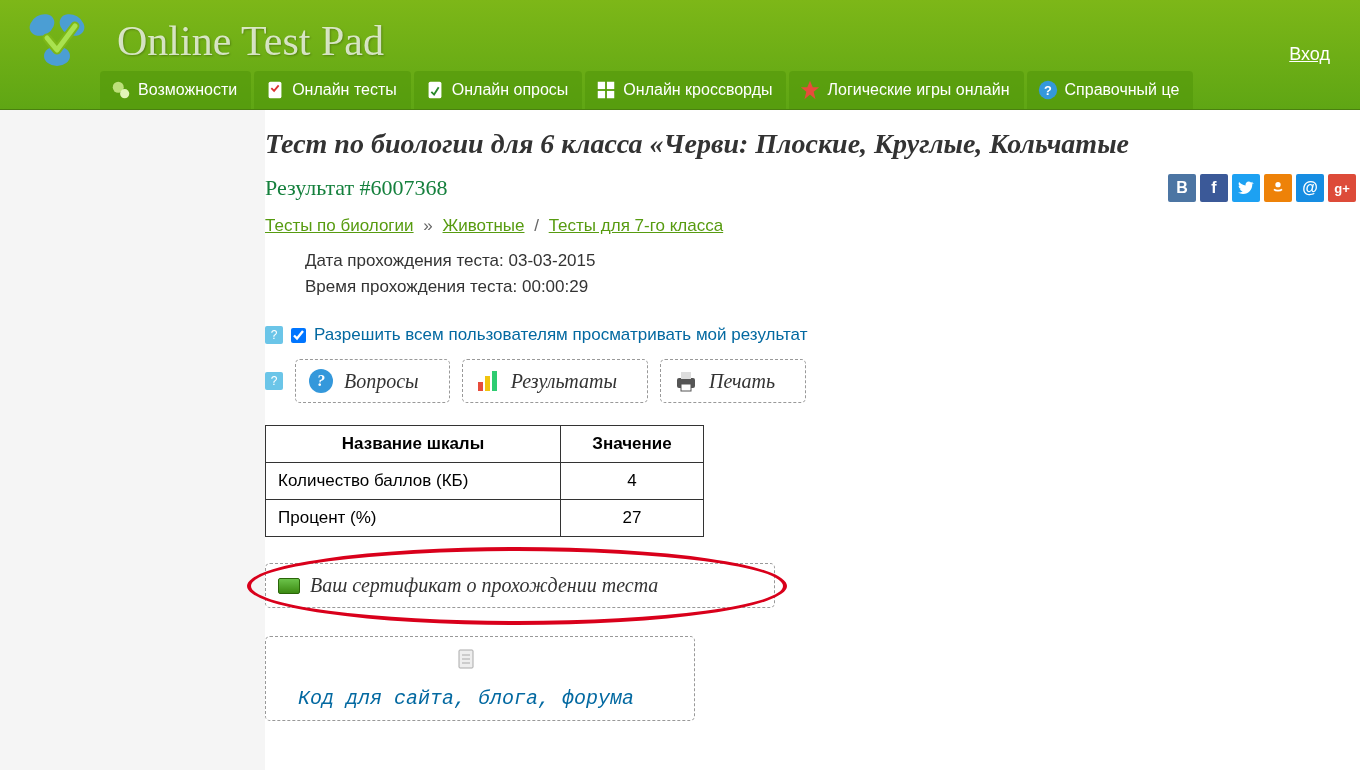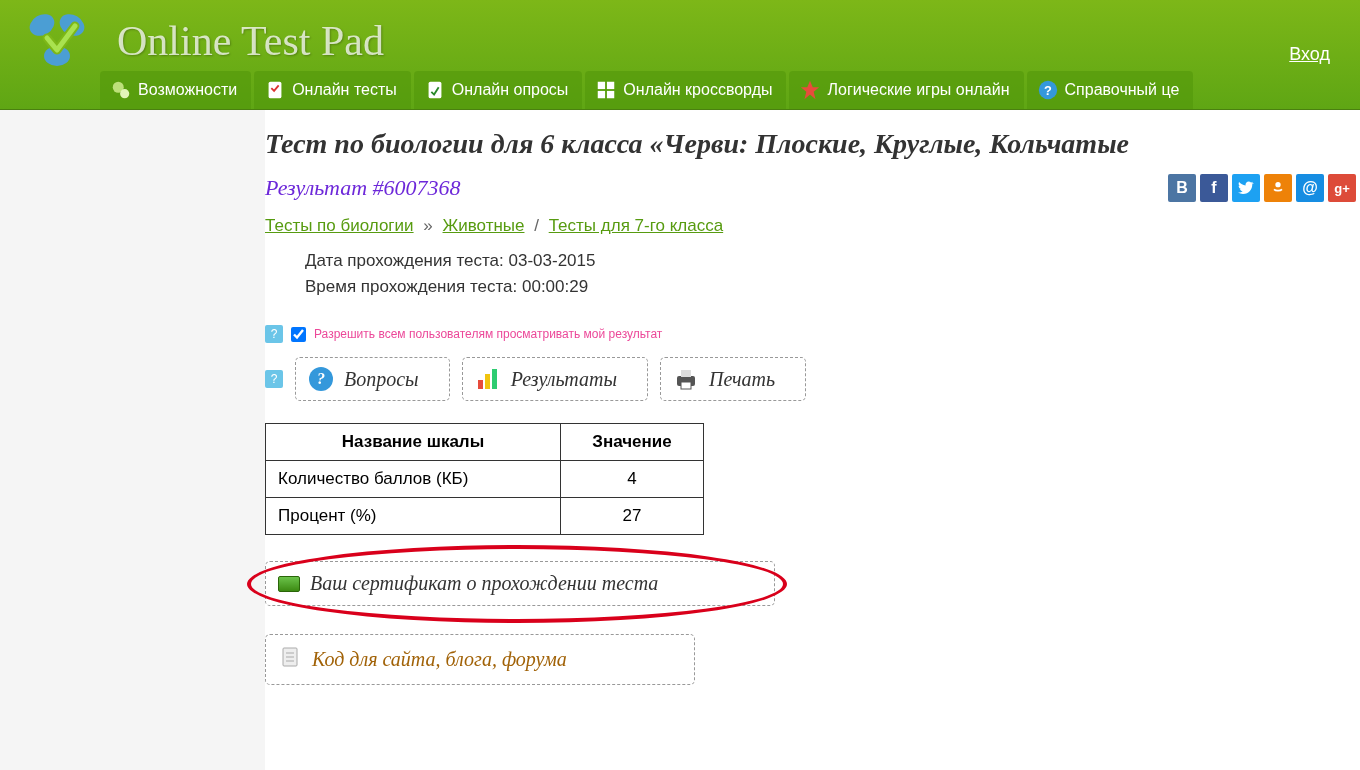--- a/index.html
+++ b/index.html
@@ -91,23 +91,22 @@
     overflow: hidden;
   }
   .result-line {
     display: flex;
     justify-content: space-between;
     align-items: center;
     margin-bottom: 14px;
   }
   .result-id {
     font-family: "Times New Roman", Georgia, serif;
-    font-style: italic;
     font-size: 22px;
-    color: #6d28d9;
+    color: #15803d;
   }
   .social-icons { display: flex; gap: 4px; padding-right: 4px; }
   .social {
     width: 28px; height: 28px;
     display: flex; align-items: center; justify-content: center;
     color: #fff; font-weight: bold; font-size: 16px;
     border-radius: 2px;
   }
   .breadcrumb { font-size: 17px; margin-bottom: 12px; }
   .breadcrumb a { color: #579b10; text-decoration: underline; }
@@ -127,21 +126,21 @@
   }
   .help-q {
     width: 18px; height: 18px;
     background: #6bc5e8;
     color: #fff;
     font-size: 12px;
     border-radius: 2px;
     display: flex; align-items: center; justify-content: center;
   }
   .checkbox { width: 15px; height: 15px; }
-  .share-label { font-size: 12px; color: #ec4899; }
+  .share-label { font-size: 17px; color: #0369a1; }
   .action-row {
     display: flex;
     align-items: center;
     gap: 12px;
     margin-bottom: 22px;
   }
   .dashed-btn {
     border: 1px dashed #999;
     border-radius: 5px;
     padding: 8px 30px 8px 12px;
@@ -207,25 +206,26 @@
     border-radius: 50%;
     pointer-events: none;
   }
   .code-box {
     border: 1px dashed #999;
     border-radius: 5px;
     padding: 10px 40px 10px 12px;
     display: flex;
     align-items: center;
     gap: 10px;
-    font-family: Liberation Serif, serif;
+    font-family: Liberation Mono, monospace;
     font-style: italic;
     font-size: 20px;
-    color: #a16207;
+    color: #0369a1;
     width: 430px;
+    flex-direction: column;
   }
   .code-icon svg { width: 24px; height: 24px; }
 </style>
 </head>
 <body>
 
 <div class="header">
   <div class="logo-area">
     <div class="logo-icon">
       <svg viewBox="0 0 80 65">

